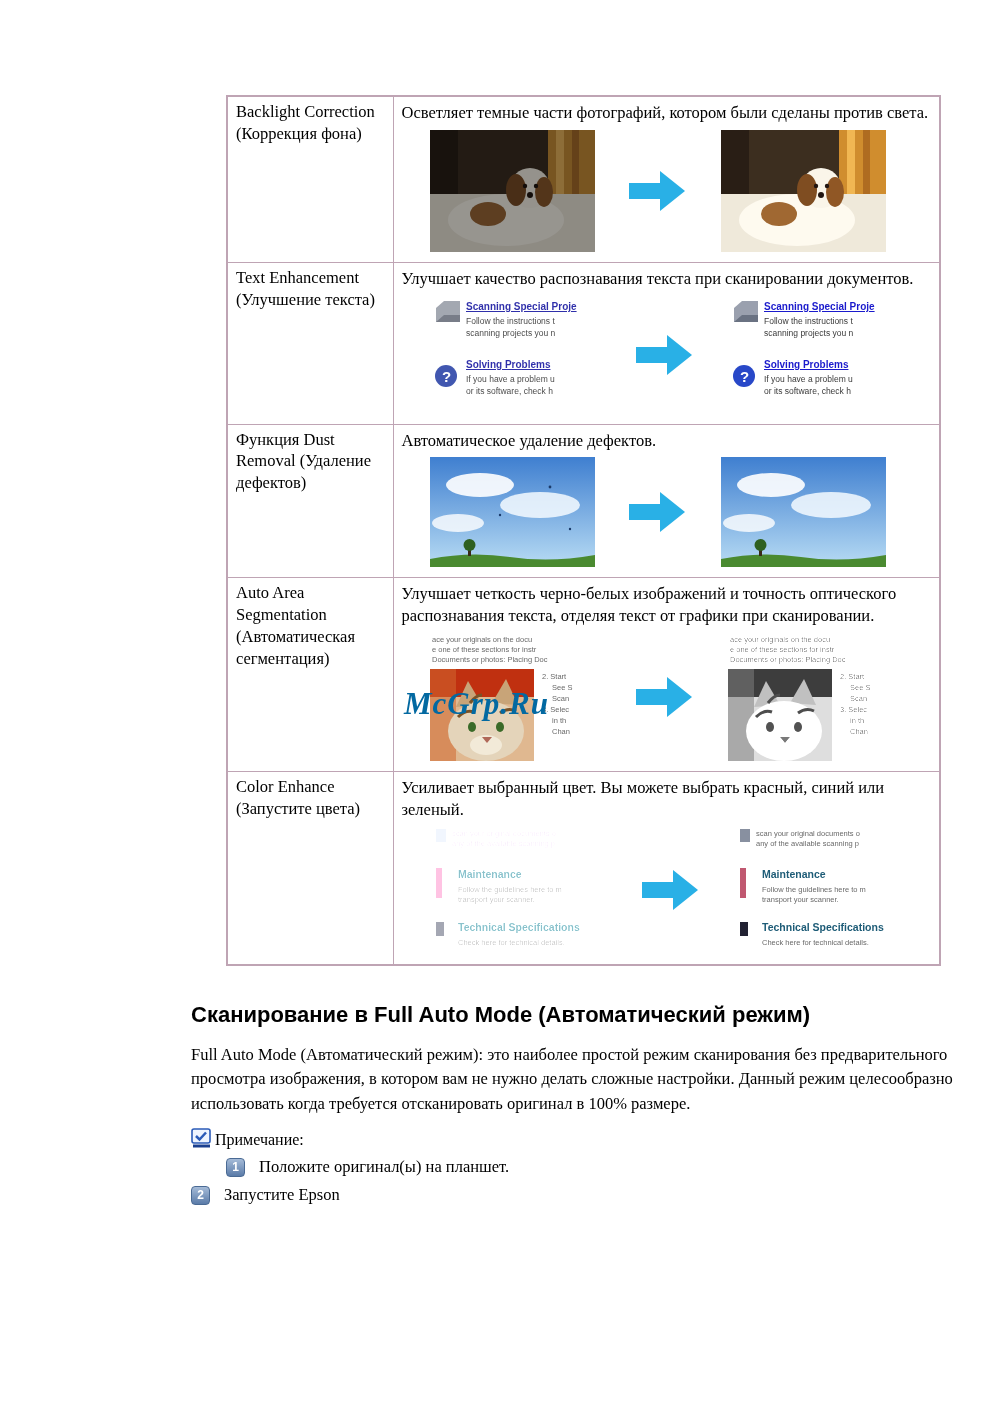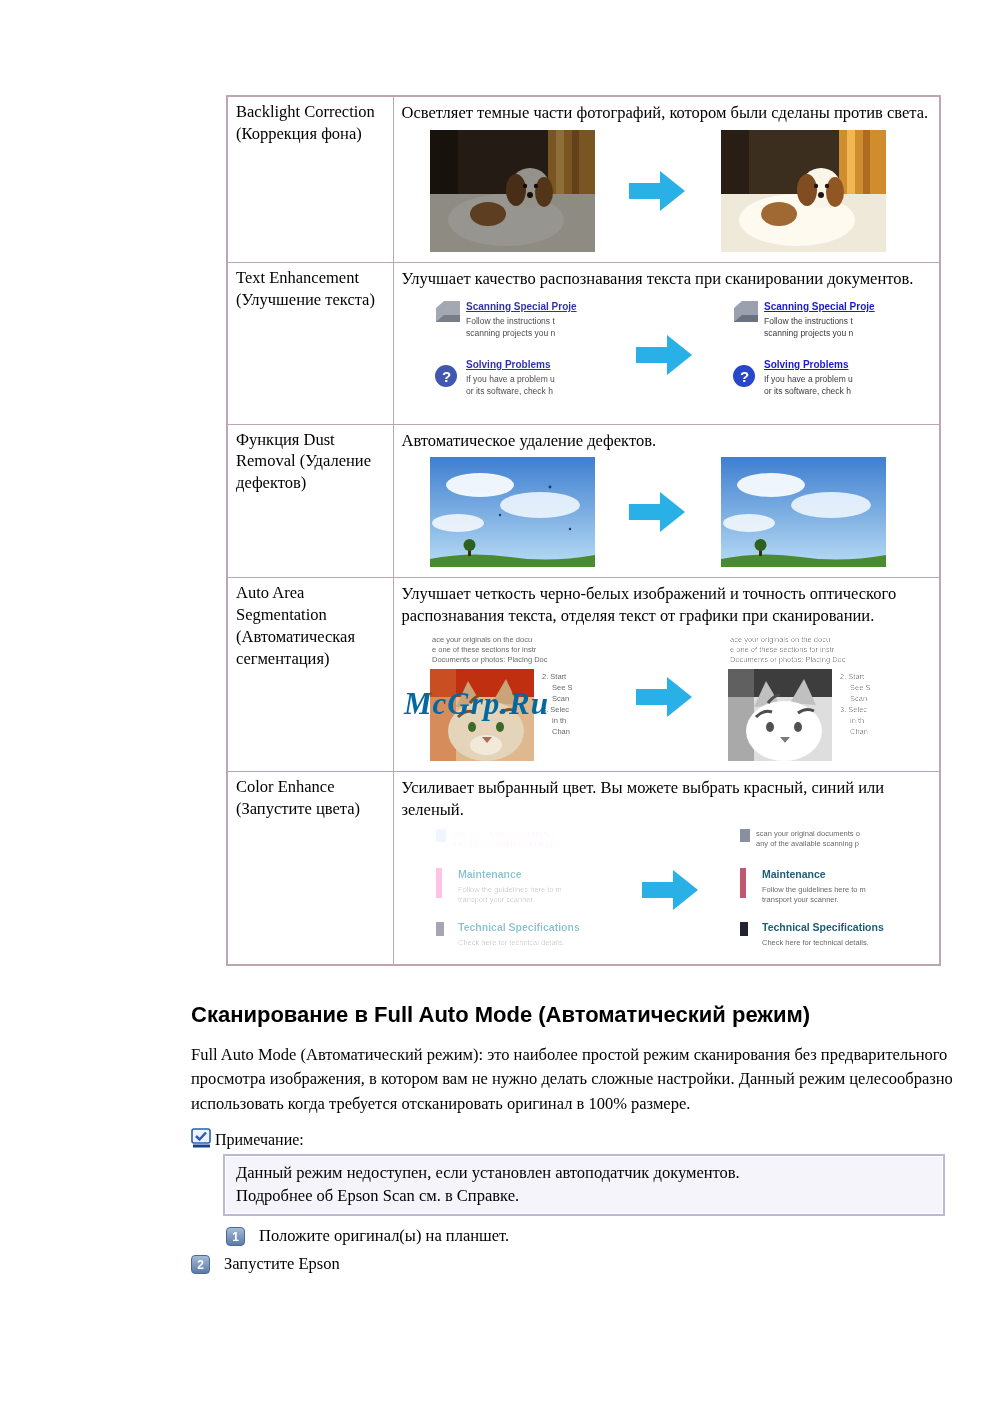--- a/index.html
+++ b/index.html
@@ -332,24 +332,20 @@
       <span class="note-icon-wrap">
         <svg width="21" height="21" viewBox="0 0 21 21">
           <rect x="1" y="1" width="18" height="14" rx="2" fill="#eef4ff" stroke="#2b5bb8" stroke-width="1.6"></rect>
           <path d="M5,8 l3.5,3.5 L15,4.5" stroke="#2b5bb8" stroke-width="2.5" fill="none"></path>
           <path d="M2,16.5 h17 v3 h-17 z" fill="#1a3f8f"></path>
         </svg>
       </span>
       <span>Примечание:</span>
     </div>
 
-    <div class="note-box">
-      <div>Данный режим недоступен, если установлен автоподатчик документов.</div>
-      <div>Подробнее об Epson Scan см. в Справке.</div>
-    </div>
 
     <div class="step indented">
       <span class="step-badge">1</span>
       <span>Положите оригинал(ы) на планшет.</span>
     </div>
 
     <div class="step">
       <span class="step-badge">2</span>
       <span>Запустите Epson</span>
     </div>

